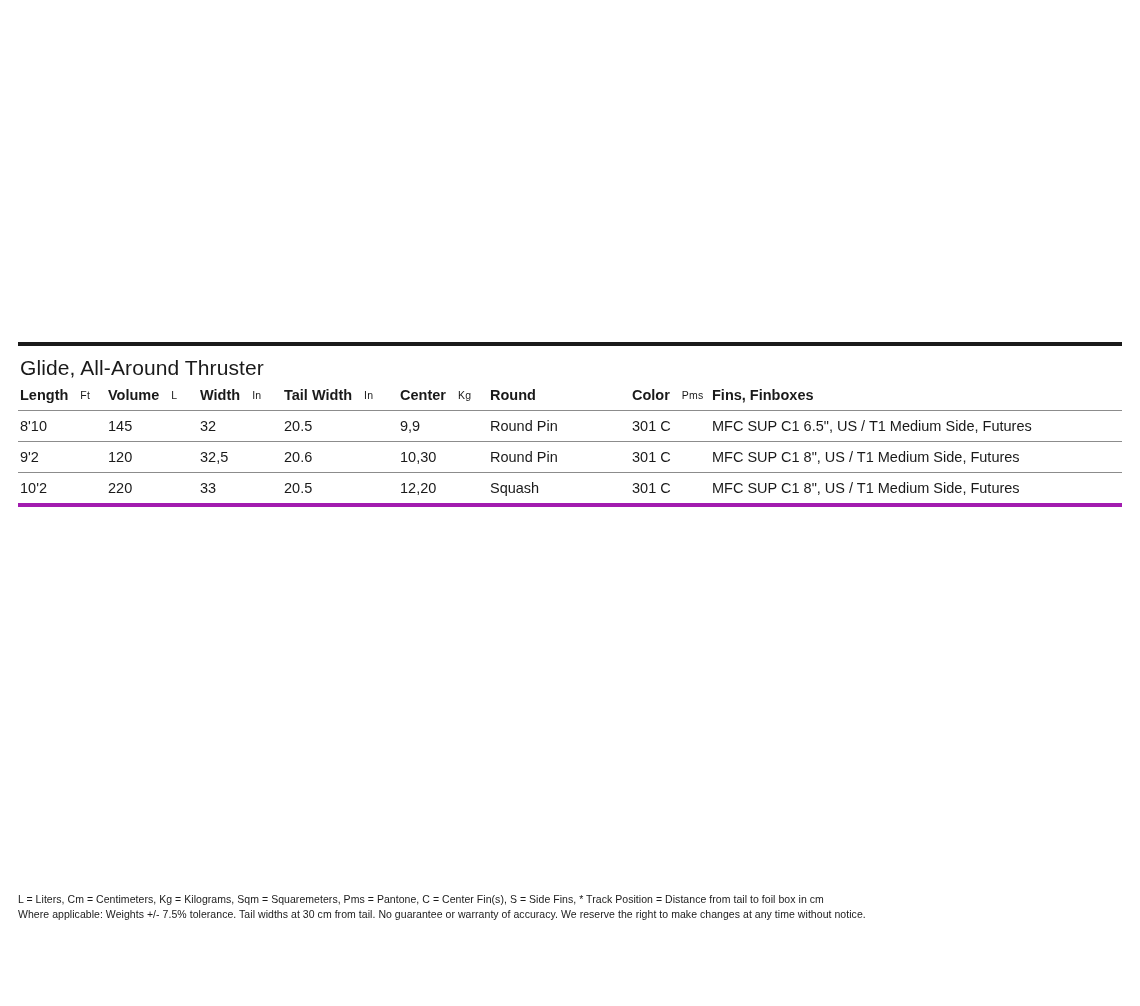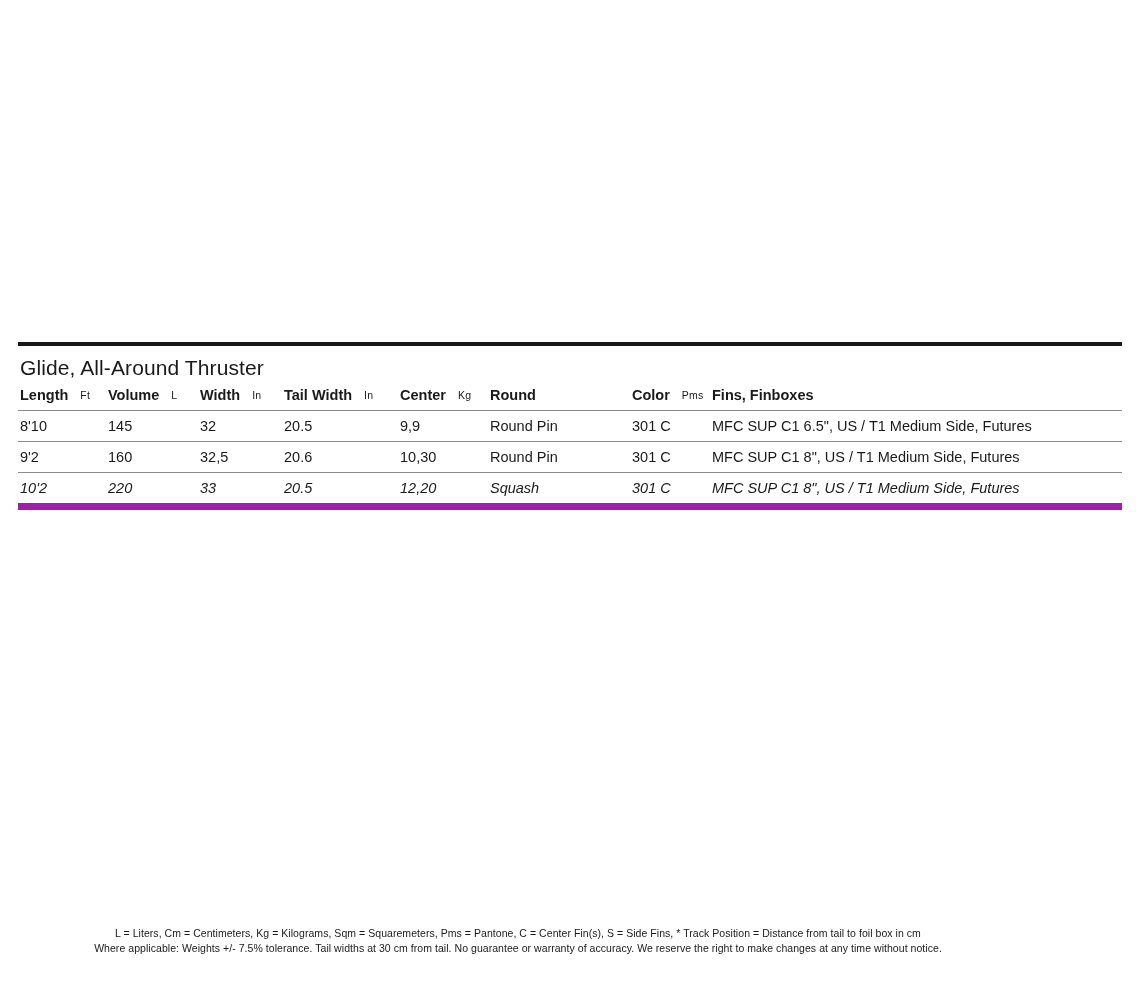--- a/index.html
+++ b/index.html
@@ -78,41 +78,39 @@
     font-size: 14.5px;
     font-weight: 400;
     color: #1a1a1a;
     padding: 7px 0 7px 2px;
     border-top: 1px solid #8c8c8c;
     vertical-align: middle;
     white-space: nowrap;
   }
 
   table.spec tr.row:last-child td {
-    border-bottom: 7px solid #a21caf;
-    font-style: italic;
+    border-bottom: 4px solid #a21caf;
   }
 
   
   col.c-length { width: 88px; }
   col.c-volume { width: 92px; }
   col.c-width  { width: 84px; }
   col.c-tailw  { width: 116px; }
   col.c-weight { width: 90px; }
   col.c-tail   { width: 142px; }
   col.c-color  { width: 80px; }
   col.c-fins   { width: 412px; }
 
   
   .footnotes {
     position: absolute;
     left: 18px;
-    top: 926px;
+    top: 892px;
     width: 1000px;
-    text-align: center;
   }
   .footnote {
     font-size: 10.5px;
     line-height: 15px;
     color: #1a1a1a;
     letter-spacing: 0.05px;
     white-space: nowrap;
   }
 </style>
 </head>
@@ -155,21 +153,21 @@
           <td>145</td>
           <td>32</td>
           <td>20.5</td>
           <td>9,9</td>
           <td>Round Pin</td>
           <td>301 C</td>
           <td>MFC SUP C1 6.5", US / T1 Medium Side, Futures</td>
         </tr>
         <tr class="row">
           <td>9'2</td>
-          <td>160</td>
+          <td>120</td>
           <td>32,5</td>
           <td>20.6</td>
           <td>10,30</td>
           <td>Round Pin</td>
           <td>301 C</td>
           <td>MFC SUP C1 8", US / T1 Medium Side, Futures</td>
         </tr>
         <tr class="row">
           <td>10'2</td>
           <td>220</td>

